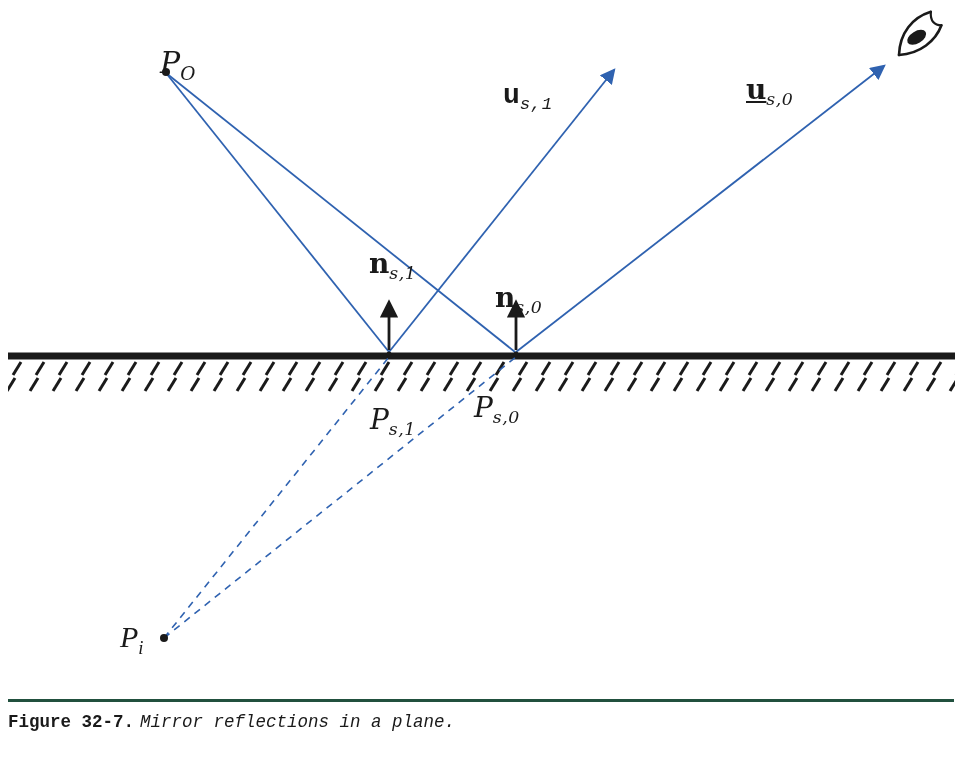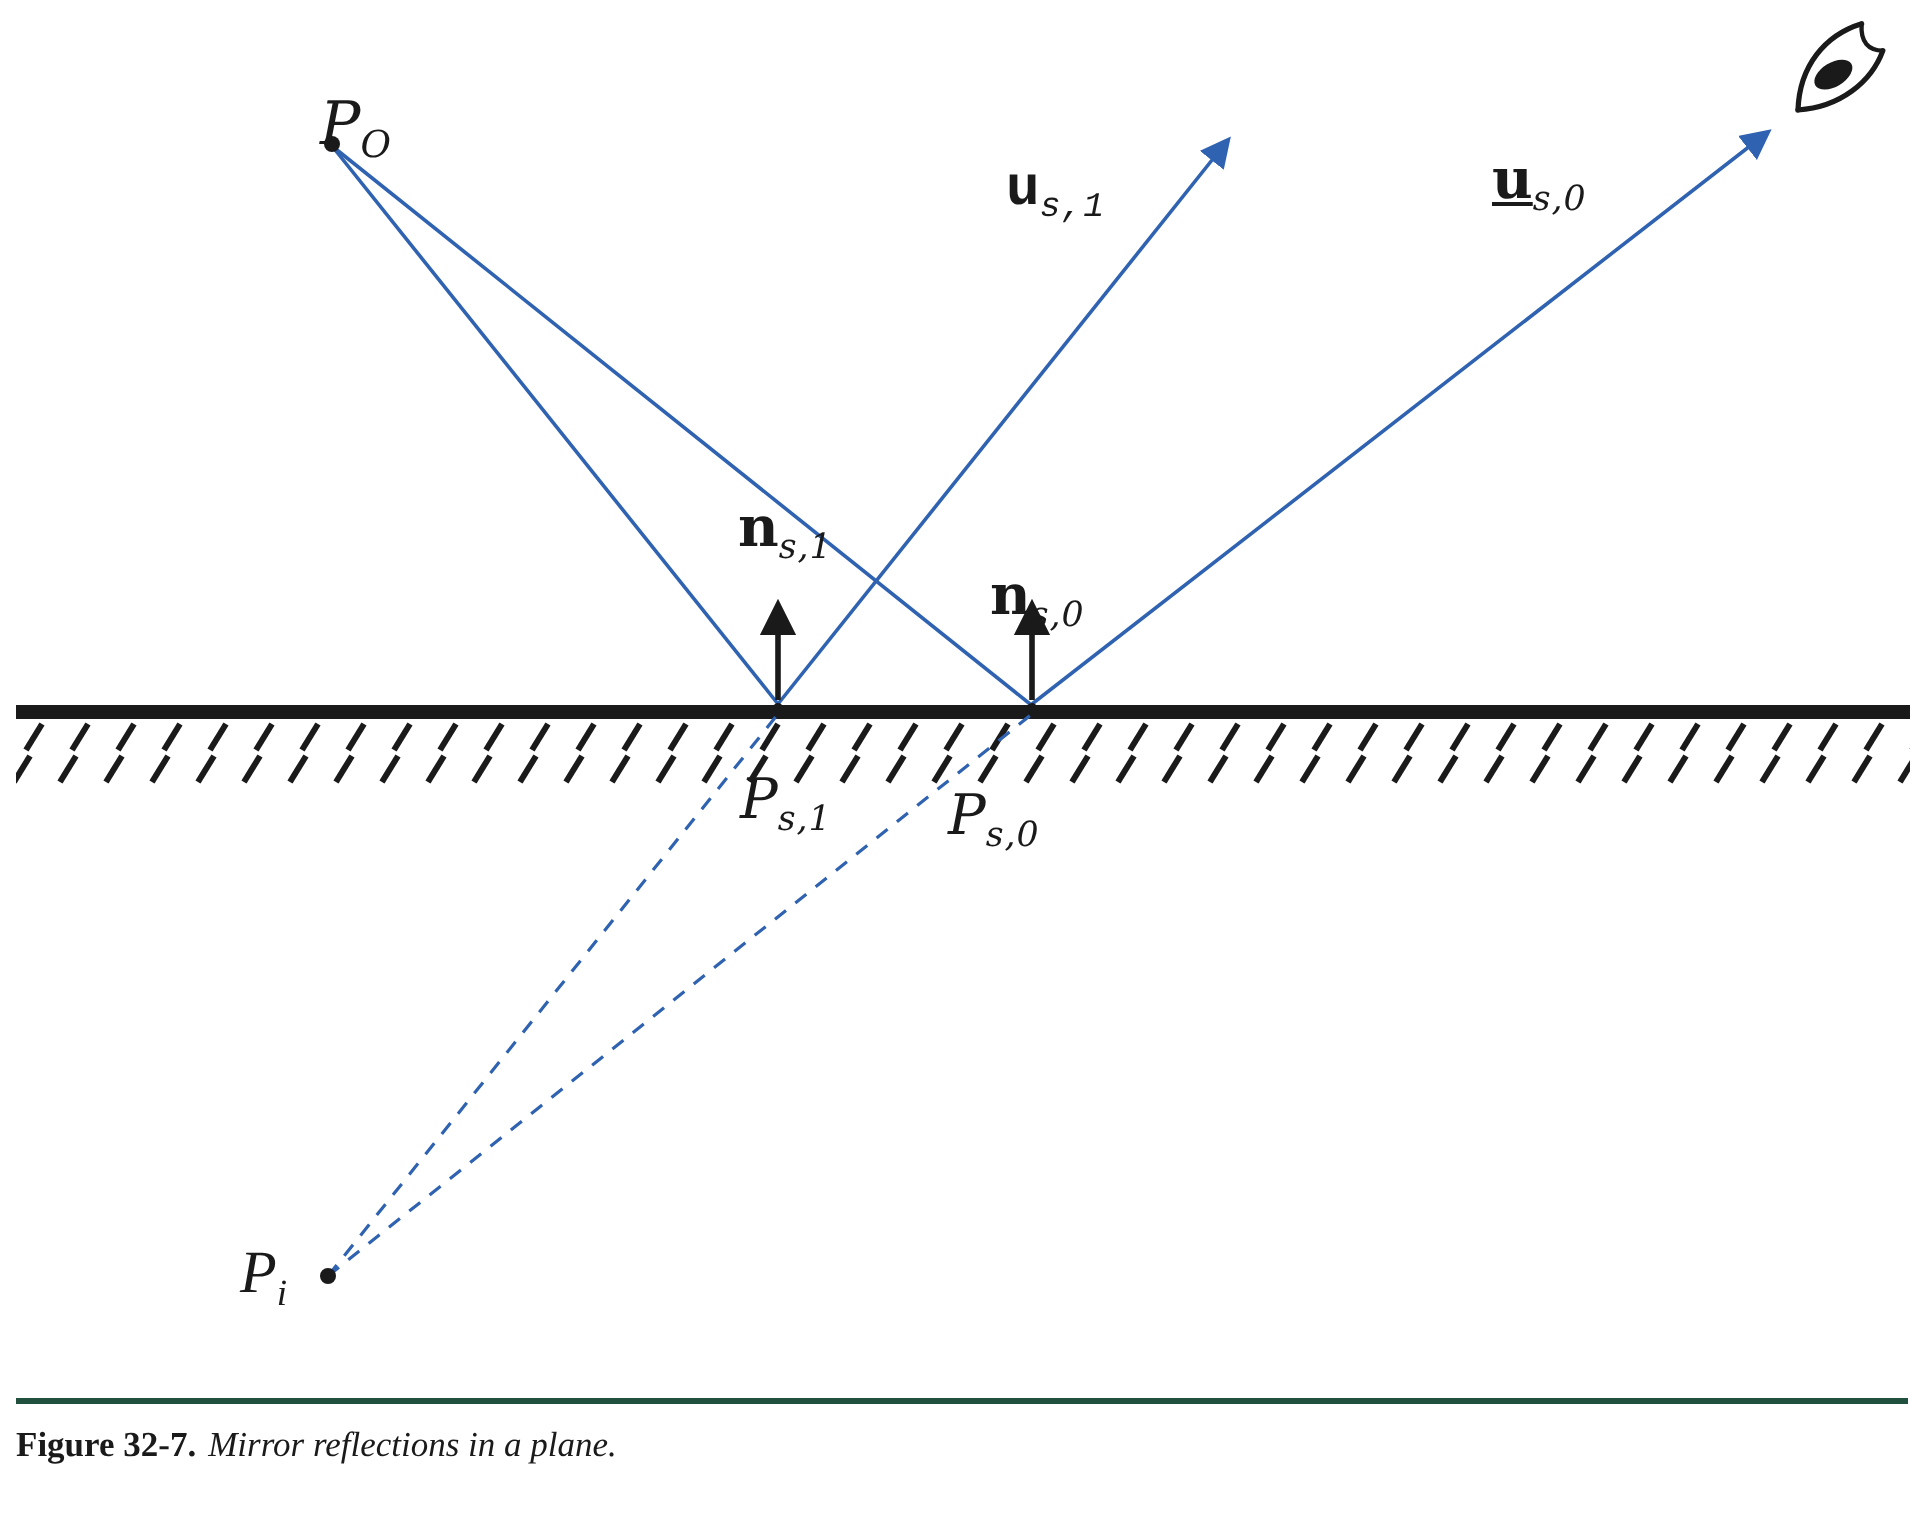--- a/index.html
+++ b/index.html
@@ -42,21 +42,21 @@
   .lbl-28{font-size:28px;}
   .caption-rule{
     position:absolute;
     left:8px;right:8px;top:699px;
     height:2.5px;
     background:var(--rule-green);
   }
   .caption{
     position:absolute;
     left:8px;top:712px;
-    font-family:Liberation Serif, serif;
+    font-family:Liberation Mono, monospace;
     font-size:17.5px;
     color:var(--ink);
   }
   .caption .cap-label{font-weight:700;font-style:normal;}
   .caption .cap-text{font-style:italic;font-weight:400;margin-left:6px;}
 </style>
 </head>
 <body>
 
 <div class="stage">
@@ -108,21 +108,21 @@
   <span class="mlabel lbl-30" style="left:112px;top:48px;margin-left:48px;"><span class="main-i">P</span><sub>O</sub></span>
 
   <span class="mlabel lbl-28" style="left:503px;top:82px;font-family:Liberation Mono, monospace;"><span class="main-b">u</span><sub>s,1</sub></span>
 
   <span class="mlabel lbl-28" style="left:746px;top:76px;text-decoration:underline;"><span class="main-b">u</span><sub>s,0</sub></span>
 
   <span class="mlabel lbl-28" style="left:345px;top:250px;margin-left:24px;"><span class="main-b">n</span><sub>s,1</sub></span>
 
   <span class="mlabel lbl-28" style="left:495px;top:248px;margin-top:36px;"><span class="main-b">n</span><sub>s,0</sub></span>
 
-  <span class="mlabel lbl-28" style="left:370px;top:386px;"><span class="main-i">P</span><sub>s,1</sub></span>
+  <span class="mlabel lbl-28" style="left:370px;top:406px;"><span class="main-i">P</span><sub>s,1</sub></span>
 
   <span class="mlabel lbl-28" style="left:474px;top:394px;"><span class="main-i">P</span><sub>s,0</sub></span>
 
   <span class="mlabel lbl-30" style="left:120px;top:622px;font-family:Liberation Serif, serif;"><span class="main-i">P</span><sub>i</sub></span>
 
   <div class="caption-rule"></div>
   <div class="caption">
     <span class="cap-label">Figure 32-7.</span><span class="cap-text">Mirror reflections in a plane.</span>
   </div>
 

